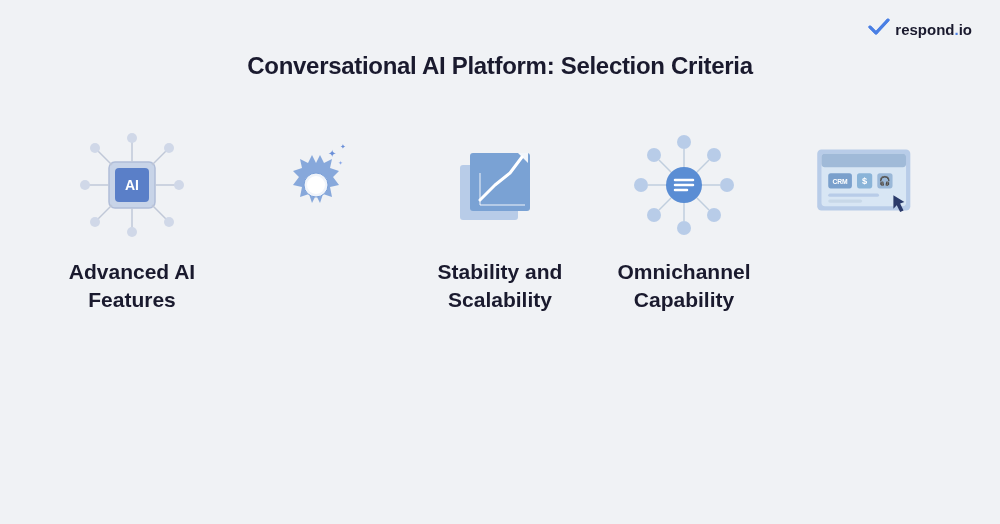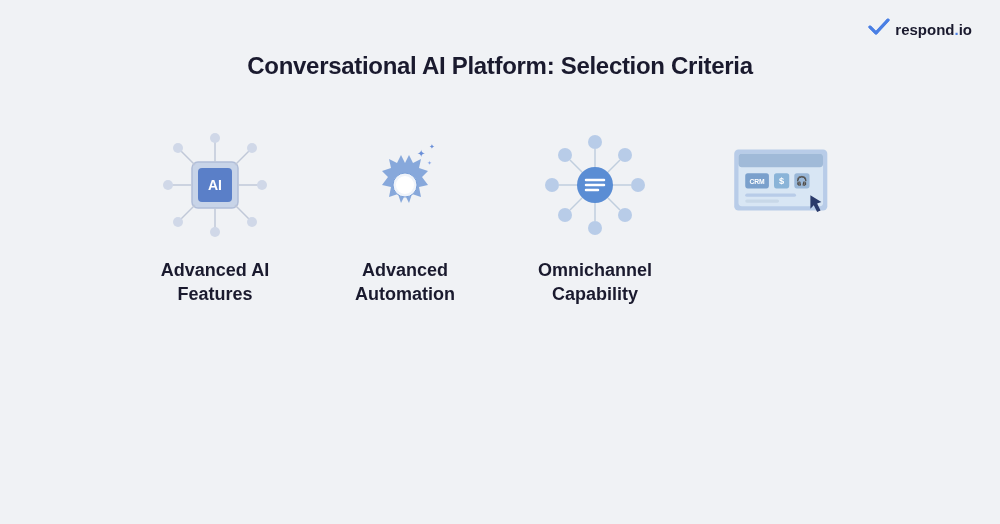--- a/index.html
+++ b/index.html
@@ -76,21 +76,21 @@
 
     .icon-area {
       width: 110px;
       height: 110px;
       display: flex;
       align-items: center;
       justify-content: center;
     }
 
     .card-label {
-      font-size: 18px;
+      font-size: 21px;
       font-weight: 700;
       color: #1a1a2e;
       text-align: center;
       line-height: 1.35;
     }
 
     
     .ai-icon-svg { width: 110px; height: 110px; }
 
     
@@ -163,23 +163,40 @@
           <text x="62" y="22" font-size="10" fill="#6a8fd8">✦</text>
           <text x="74" y="14" font-size="7" fill="#6a8fd8">✦</text>
           <text x="72" y="30" font-size="6" fill="#8aa8e8">✦</text>
 
           <path d="M50 28 L54 20 L58 28 L66 24 L64 33 L73 36 L67 42 L73 50 L64 52 L66 62 L57 59 L54 68 L50 60 L46 68 L43 59 L34 62 L36 52 L27 50 L33 42 L27 36 L36 33 L34 24 L42 28 L46 20 Z" fill="#7ba0d8" opacity="0.9"></path>
 
           <circle cx="50" cy="50" r="12" fill="#f0f4fa" stroke="#7ba0d8" stroke-width="1"></circle>
           <circle cx="50" cy="50" r="9" fill="white"></circle>
         </svg>
       </div>
-      <div class="card-label">Advanced<br>Automation</div>
-    </div>
-
+    </div>
+
+    <div class="card">
+      <div class="icon-area">
+        <svg class="chart-icon-svg" viewBox="0 0 100 100" fill="none" xmlns="http://www.w3.org/2000/svg">
+
+          <rect x="10" y="30" width="58" height="55" rx="3" fill="#b8cce8"></rect>
+
+          <rect x="20" y="18" width="60" height="58" rx="3" fill="#7aa2d4"></rect>
+
+          <polyline points="30,65 45,50 60,38 72,22" stroke="white" stroke-width="3" fill="none" stroke-linecap="round" stroke-linejoin="round"></polyline>
+
+          <polygon points="68,18 78,18 78,28" fill="white" opacity="0.9"></polygon>
+
+          <line x1="30" y1="70" x2="30" y2="38" stroke="white" stroke-width="1.5" opacity="0.6"></line>
+          <line x1="30" y1="70" x2="75" y2="70" stroke="white" stroke-width="1.5" opacity="0.6"></line>
+        </svg>
+      </div>
+      <div class="card-label">Stability and<br>Scalability</div>
+    </div>
 
     <div class="card">
       <div class="icon-area">
         <svg class="omni-icon-svg" viewBox="0 0 110 110" fill="none" xmlns="http://www.w3.org/2000/svg">
 
           <circle cx="55" cy="12" r="7" fill="#b8cce8"></circle>
           <circle cx="55" cy="98" r="7" fill="#b8cce8"></circle>
           <circle cx="12" cy="55" r="7" fill="#b8cce8"></circle>
           <circle cx="98" cy="55" r="7" fill="#b8cce8"></circle>
           <circle cx="25" cy="25" r="7" fill="#b8cce8"></circle>

